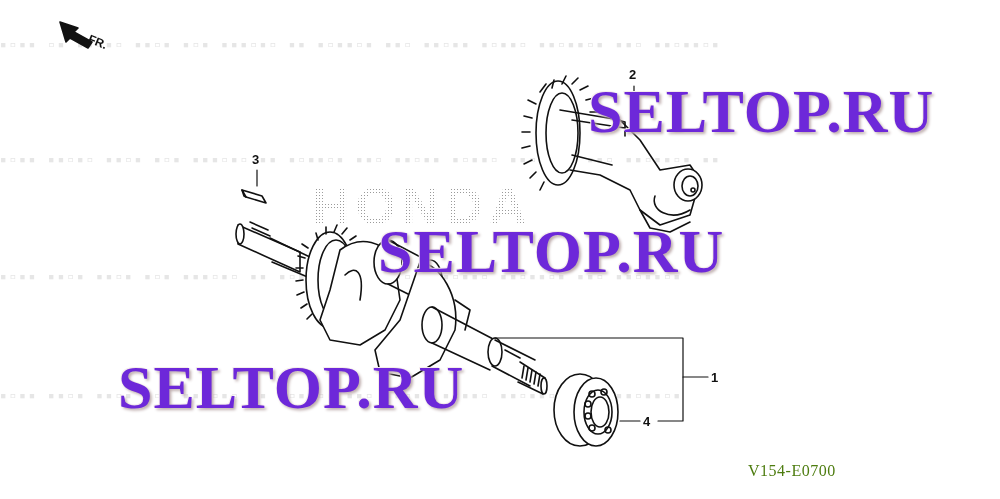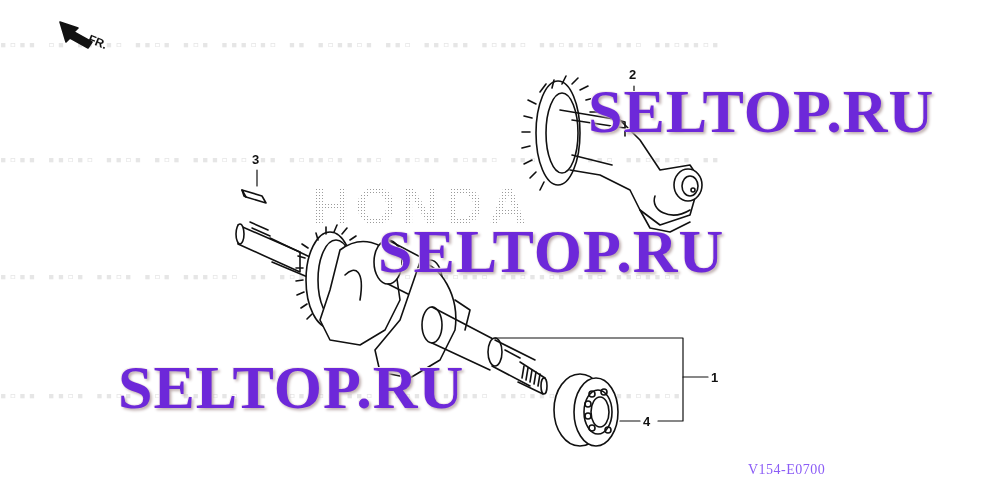--- a/index.html
+++ b/index.html
@@ -23,22 +23,22 @@
     background-image: radial-gradient(#9a9a9a 0.9px, transparent 1px);
     background-size: 3px 3px;
     -webkit-background-clip: text; background-clip: text;
     white-space: nowrap;
   }
   .callout {
     position: absolute; font-family: "Liberation Sans", sans-serif; font-weight: bold;
     font-size: 13px; color: #111; line-height: 1;
   }
   .diagram-id {
-    position: absolute; font-family: "Liberation Serif", serif; font-size: 14px;
-    color: #8b5cf6; letter-spacing: 0.5px;
+    position: absolute; font-family: "Liberation Serif", serif; font-size: 16px;
+    color: #4d7c0f; letter-spacing: 0.5px;
   }
   svg.art { position: absolute; left: 0; top: 0; }
 </style>
 </head>
 <body>
 
 <div id="stage">
 
   <div class="faint-line" style="top:38px;">▪▫▪▪ ▫▪ ▪▪▫▪▫ ▪▪▫▪ ▪▫▪ ▪▪▪▫▪▫ ▪▪ ▪▫▪▪▫▪ ▪▪▫ ▪▪▫▪▪ ▪▫▪▪▫ ▪▪▫▪▪▫▪ ▪▪▫ ▪▪▫▪▪▫▪</div>
   <div class="faint-line" style="top:153px;">▪▫▪▪ ▪▪▫▪▫ ▪▪▫▪ ▪▫▪ ▪▪▪▫▪▫ ▪▪ ▪▫▪▪▫▪ ▪▪▫ ▪▪▫▪▪ ▪▫▪▪▫ ▪▪▫▪▪▫▪ ▪▪▫ ▪▪▫▪▪▫▪ ▪▪</div>

